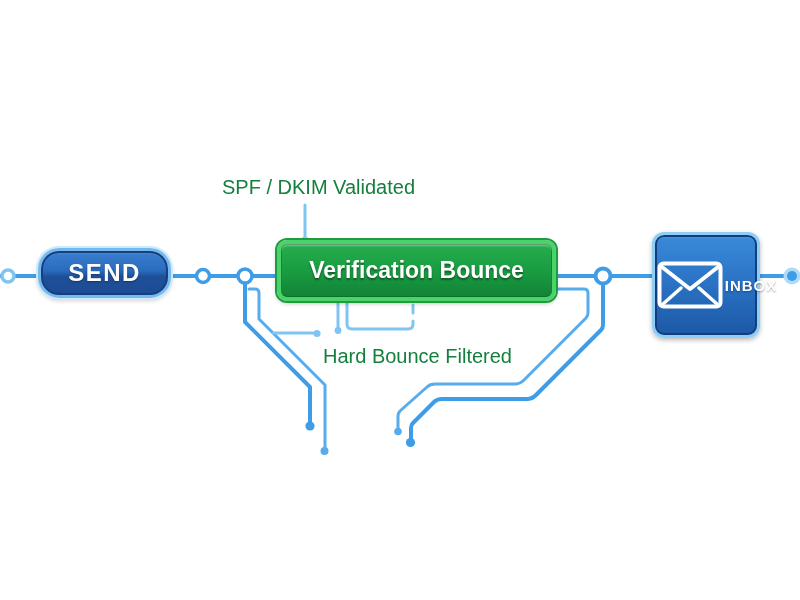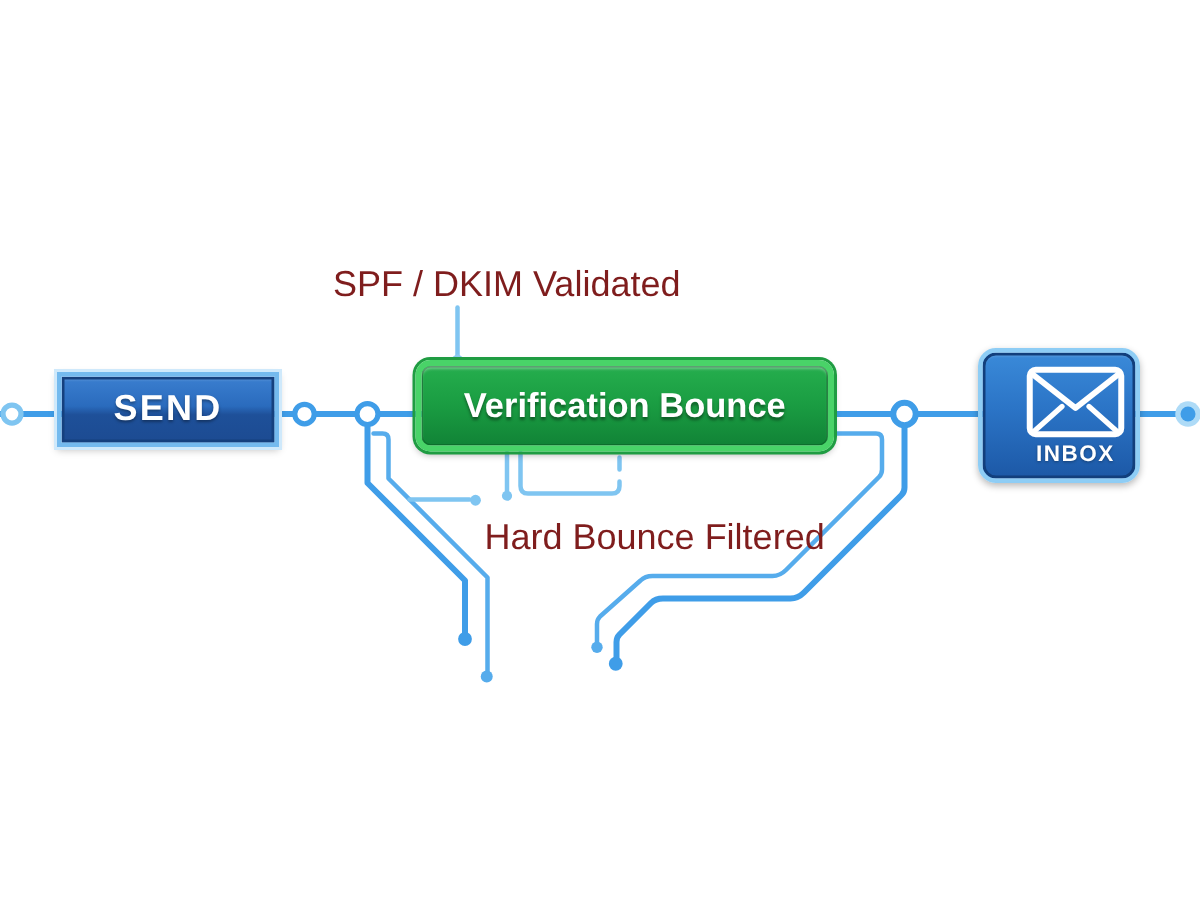--- a/index.html
+++ b/index.html
@@ -3,43 +3,43 @@
 <meta charset="utf-8">
 <style>
   html,body{margin:0;padding:0;background:#ffffff;}
   #stage{
     position:relative;width:800px;height:600px;background:#ffffff;overflow:hidden;
     font-family:"Liberation Sans","DejaVu Sans",sans-serif;
   }
   #wires{position:absolute;left:0;top:0;z-index:1;}
   .node-box{position:absolute;z-index:2;display:flex;align-items:center;justify-content:center;box-sizing:border-box;}
   .send-box{
-    left:38px;top:248px;width:148px;height:50px;border-radius:0;
+    left:38px;top:248px;width:133px;height:50px;border-radius:21px;
     border:3px solid #74baee;
     background:linear-gradient(180deg,#3b7fd0 0%,#2a6bbd 45%,#1e5099 58%,#1c4b92 100%);
     box-shadow:0 0 0 2px #cfe9fb,0 2px 5px rgba(0,0,0,.25),inset 0 0 0 2px #15407e,inset 0 2px 2px rgba(255,255,255,.25);
   }
   .send-label{color:#fff;font-weight:bold;font-size:24px;letter-spacing:1.5px;text-shadow:0 1px 2px rgba(0,0,0,.35);}
   .verify-box{
     left:277px;top:240px;width:279px;height:61px;border-radius:10px;
     border:4px solid #49d368;
     background:linear-gradient(180deg,#25ae4d 0%,#1a9c42 50%,#118336 100%);
     box-shadow:0 0 0 2px #1f9c42,0 2px 5px rgba(0,0,0,.3),inset 0 2px 2px rgba(255,255,255,.35),inset 0 0 0 1px #0e6e2c;
   }
   .verify-label{color:#fff;font-weight:bold;font-size:23px;text-shadow:0 2px 2px rgba(0,0,0,.4);}
   .inbox-box{
-    left:652px;top:232px;width:108px;height:90px;border-radius:12px;
-    border:3px solid #8ecdf5;flex-direction:column;gap:2px;
+    left:652px;top:232px;width:108px;height:106px;border-radius:12px;
+    border:3px solid #8ecdf5;gap:2px;
     background:linear-gradient(180deg,#3a8ad9 0%,#2b74c6 45%,#1c58a6 100%);
     box-shadow:0 2px 5px rgba(0,0,0,.28),inset 0 0 0 2px #123f7c,inset 0 2px 2px rgba(255,255,255,.3);
     padding-left:22px;
   }
   .inbox-label{color:#fff;font-weight:bold;font-size:15px;letter-spacing:1px;text-shadow:0 1px 2px rgba(0,0,0,.35);}
   .annotation{
-    position:absolute;z-index:2;color:#7f1d1d;font-size:24px;white-space:nowrap;
+    position:absolute;z-index:2;color:#15803d;font-size:20px;white-space:nowrap;
   }
   .spf-note{left:222px;top:176px;}
   .bounce-note{left:323px;top:345px;}
 </style>
 </head>
 <body>
 
 <div id="stage">
 
   <svg id="wires" width="800" height="600" viewBox="0 0 800 600">

